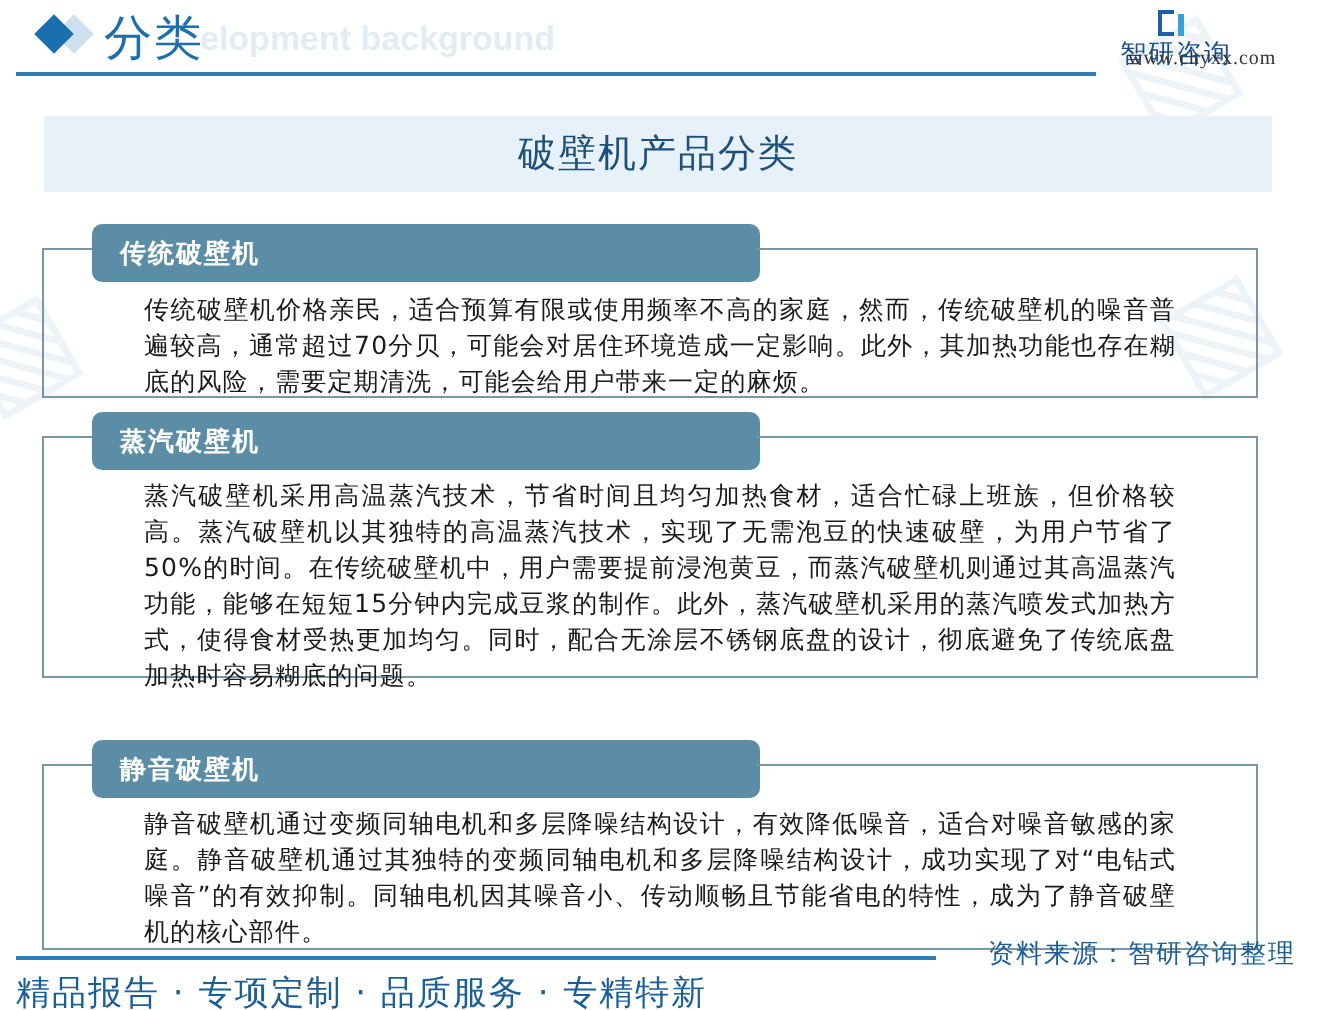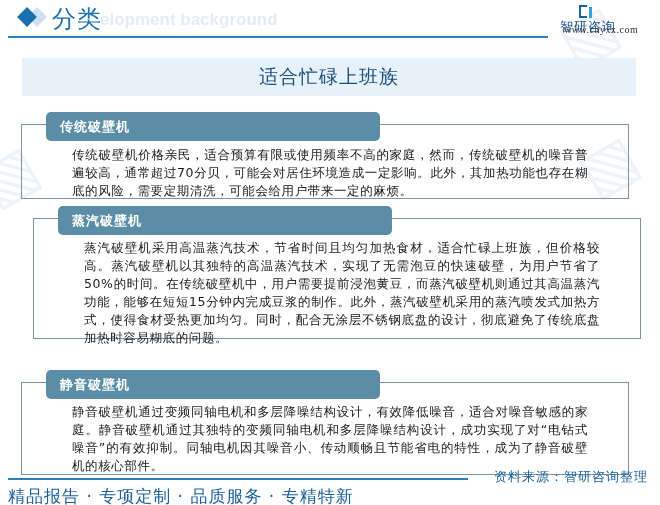--- a/index.html
+++ b/index.html
@@ -29,21 +29,21 @@
     
     .section { position: absolute; left: 21px; width: 608px; border: 1px solid #7a95a8; border-top: none; background: transparent; }
     .section::before { content: ""; position: absolute; left: 0; top: 0; width: 24px; height: 1px; background: #7a95a8; }
     .section::after { content: ""; position: absolute; right: 0; top: 0; width: 250px; height: 1px; background: #7a95a8; }
     .sec-tab { position: absolute; left: 24px; top: -12px; width: 334px; height: 29px; background: #5b8ea6; border-radius: 5px; display: flex; align-items: center; padding-left: 14px; }
     .sec-tab span { color: #ffffff; font-size: 13px; font-weight: bold; letter-spacing: 1px; }
     .sec-body { position: absolute; left: 50px; right: 40px; font-size: 12.5px; line-height: 18px; color: #1a1a1a; text-align: justify; letter-spacing: .6px; }
 
     #s1 { top: 124px; height: 75px; }
     #s1 .sec-body { top: 22px; }
-    #s2 { top: 218px; height: 121px; margin-left: 12px; }
+    #s2 { top: 218px; height: 121px; }
     #s2 .sec-body { top: 21px; }
     #s3 { top: 382px; height: 93px; }
     #s3 .sec-body { top: 21px; }
 
     
     .footer-line { position: absolute; left: 8px; top: 478px; width: 460px; height: 1.5px; background: #2c7fb8; }
     .source { position: absolute; right: 12px; top: 468px; font-size: 13px; color: #1b5f99; letter-spacing: 1px; }
     .slogan { position: absolute; left: 8px; top: 485px; font-size: 17px; color: #1b5f99; letter-spacing: 1px; }
   </style>
 </head>
@@ -63,21 +63,21 @@
     <div class="logo-icon">
         <div class="a"></div>
         <div class="b"></div>
       </div>
     <span class="logo-text">智研咨询</span>
   </div>
   <div class="logo-url">www.chyxx.com</div>
 </header>
 
 <div class="title-band">
-  <span>适合忙碌上班族</span>
+  <span>破壁机产品分类</span>
 </div>
 
 <section class="section" id="s1">
   <div class="sec-tab">
     <span>传统破壁机</span>
   </div>
   <p class="sec-body">传统破壁机价格亲民，适合预算有限或使用频率不高的家庭，然而，传统破壁机的噪音普遍较高，通常超过70分贝，可能会对居住环境造成一定影响。此外，其加热功能也存在糊底的风险，需要定期清洗，可能会给用户带来一定的麻烦。</p>
 </section>
 
 <section class="section" id="s2">

